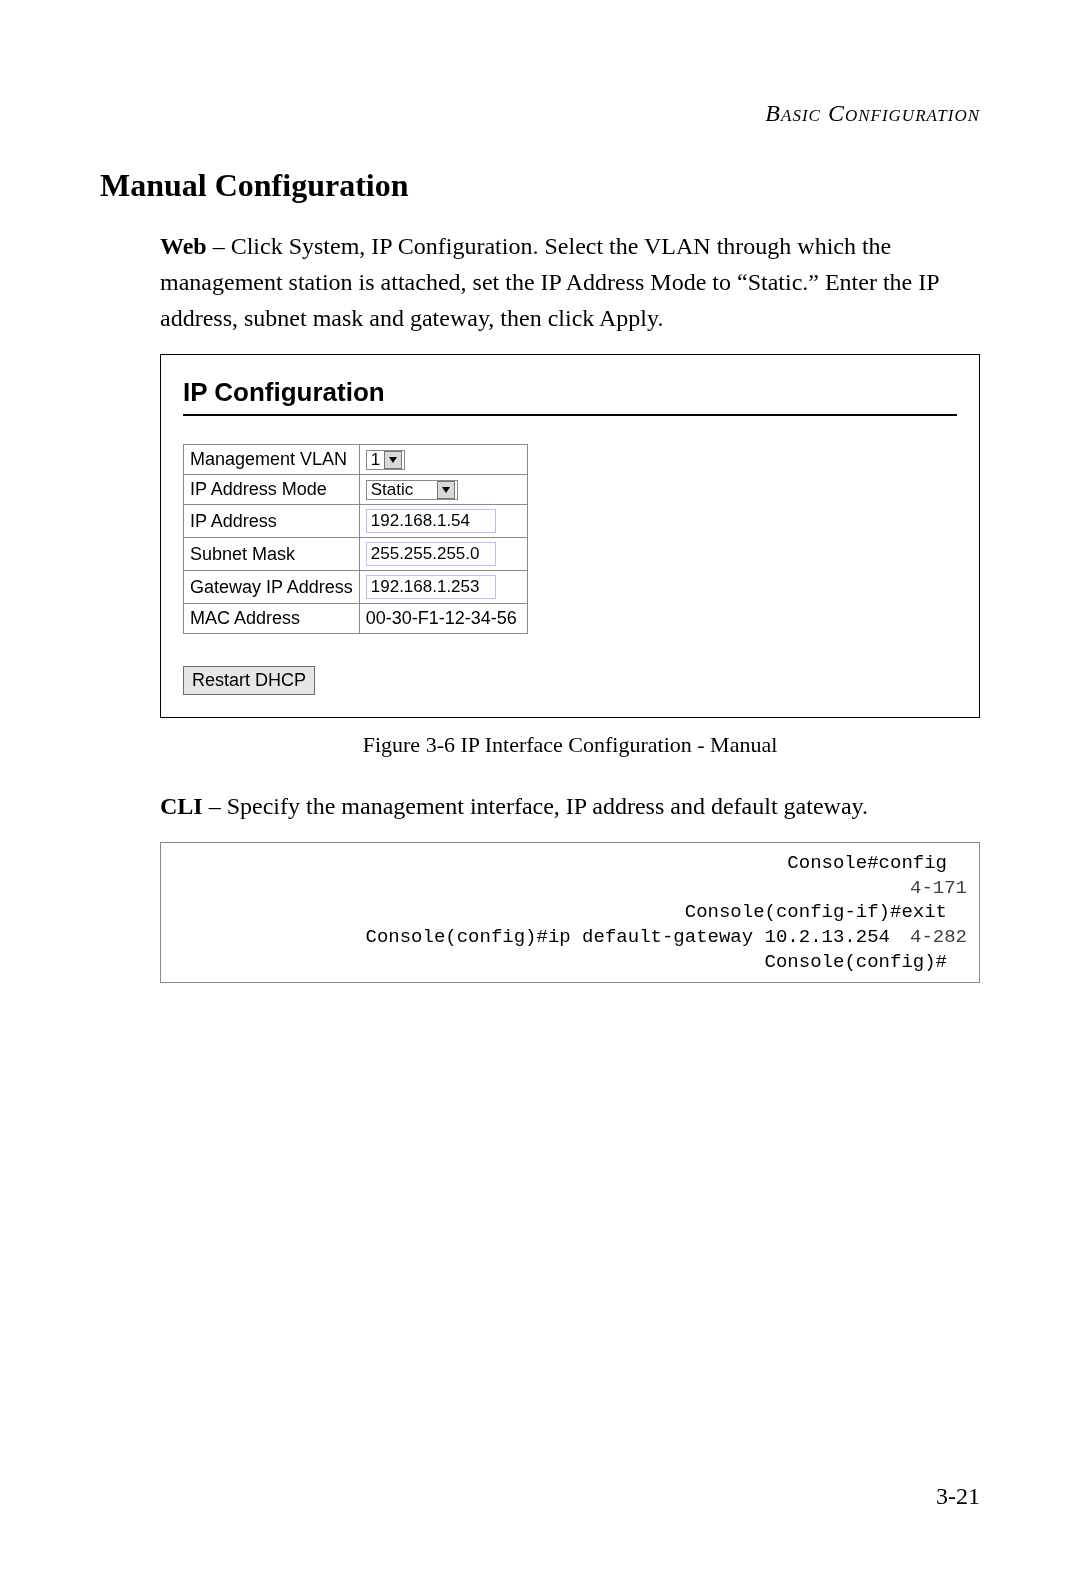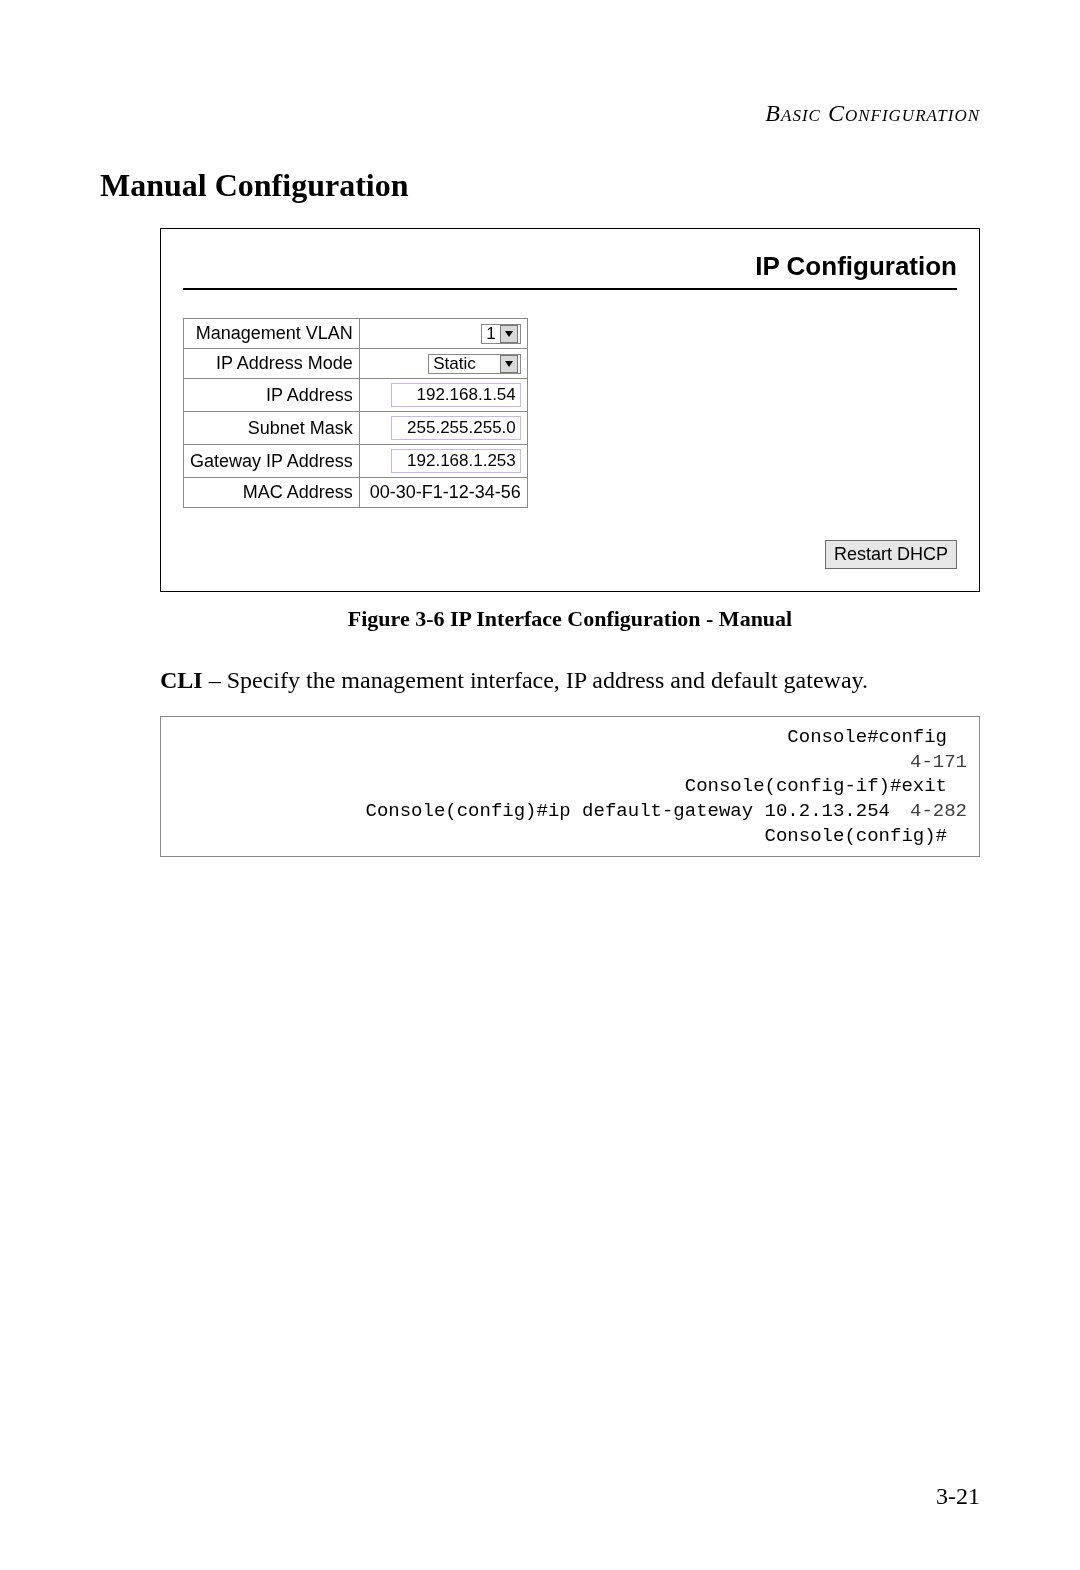--- a/index.html
+++ b/index.html
@@ -38,21 +38,20 @@
   }
   .body-text b {
     font-weight: bold;
   }
   .figure-box {
     margin: 0 0 14px 60px;
     border: 1px solid #000;
     padding: 22px 22px 22px 22px;
     box-sizing: border-box;
     font-family: Arial, Helvetica, sans-serif;
-    text-align: right;
   }
   .panel-title {
     font-weight: bold;
     font-size: 26px;
     margin-bottom: 6px;
   }
   .panel-rule {
     border: none;
     border-top: 2px solid #000;
     margin: 0 0 28px 0;
@@ -113,21 +112,21 @@
     display: inline-block;
     margin-top: 32px;
     border: 1px solid #6b6b6b;
     background: #e6e6e6;
     font-size: 18px;
     padding: 3px 8px;
     font-family: Arial, Helvetica, sans-serif;
   }
   .figure-caption {
     text-align: center;
-    font-weight: bold;
+    font-weight: normal;
     font-size: 22px;
     margin: 14px 0 30px 60px;
   }
   .cli-box {
     margin: 0 0 0 60px;
     border: 1px solid #8a8a8a;
     padding: 8px 12px;
     font-family: "Courier New", Courier, monospace;
     font-size: 19px;
     line-height: 1.3;
@@ -150,20 +149,23 @@
 </style>
 </head>
 <body>
 
 <div class="page">
 
   <div class="header-right">Basic Configuration</div>
 
   <div class="section-title">Manual Configuration</div>
 
+  <p class="body-text">
+    <b>Web</b><span> – Click System, IP Configuration. Select the VLAN through which the management station is attached, set the IP Address Mode to “Static.” Enter the IP address, subnet mask and gateway, then click Apply.</span>
+  </p>
 
   <div class="figure-box">
     <div class="panel-title">IP Configuration</div>
     <hr class="panel-rule">
 
     <table class="form-table">
       <tbody>
           <tr>
         <td class="label-cell">Management VLAN</td>
         <td class="value-cell">

